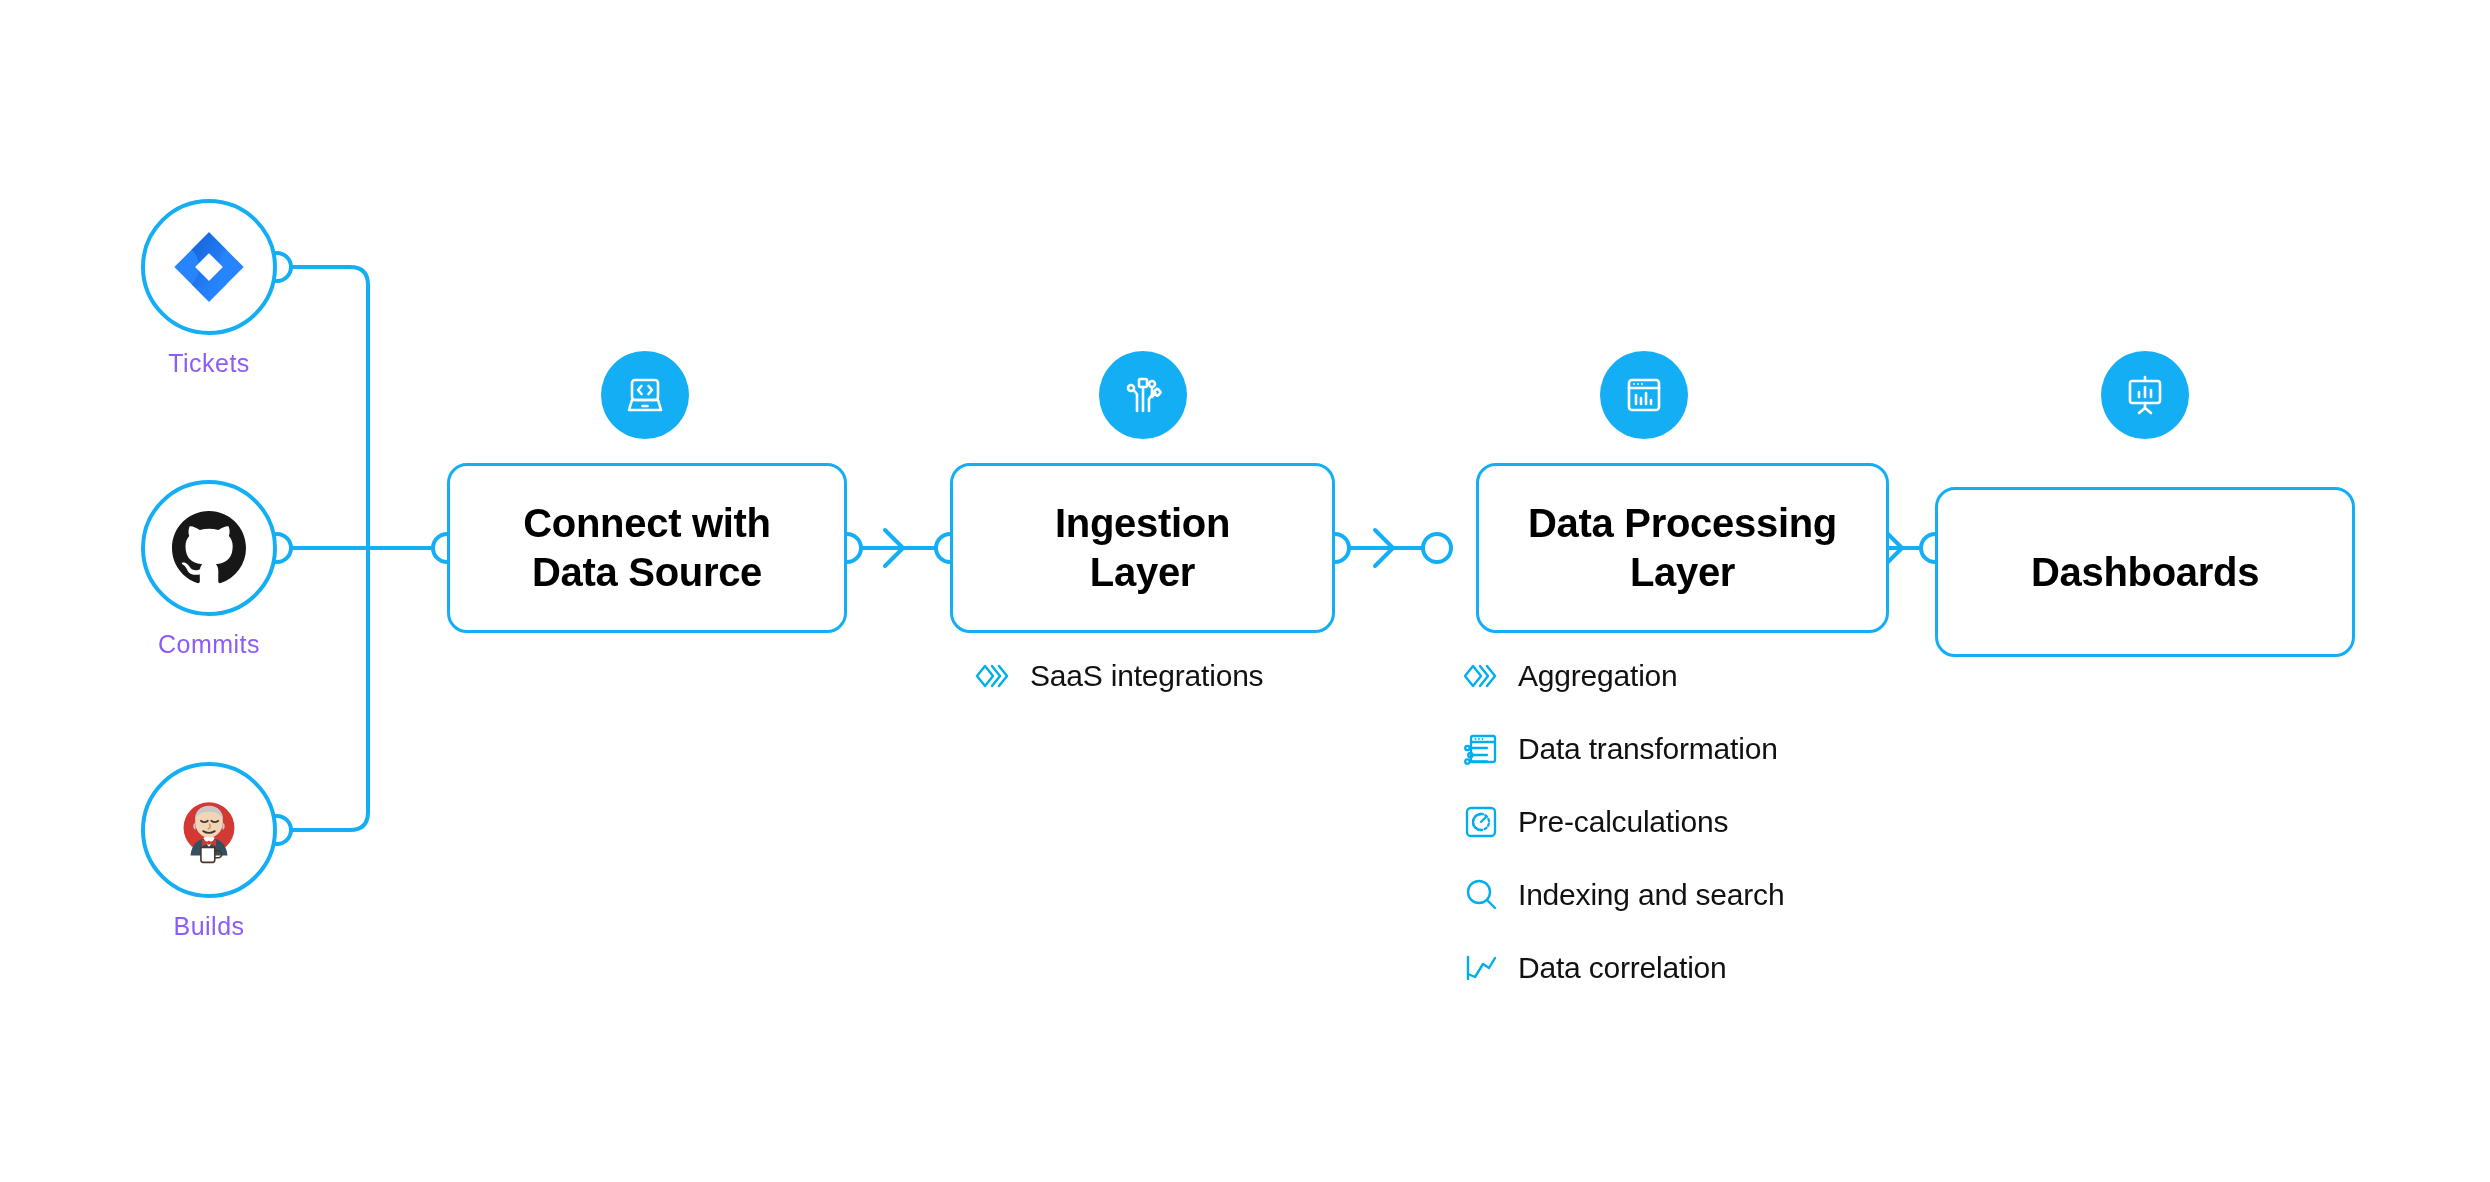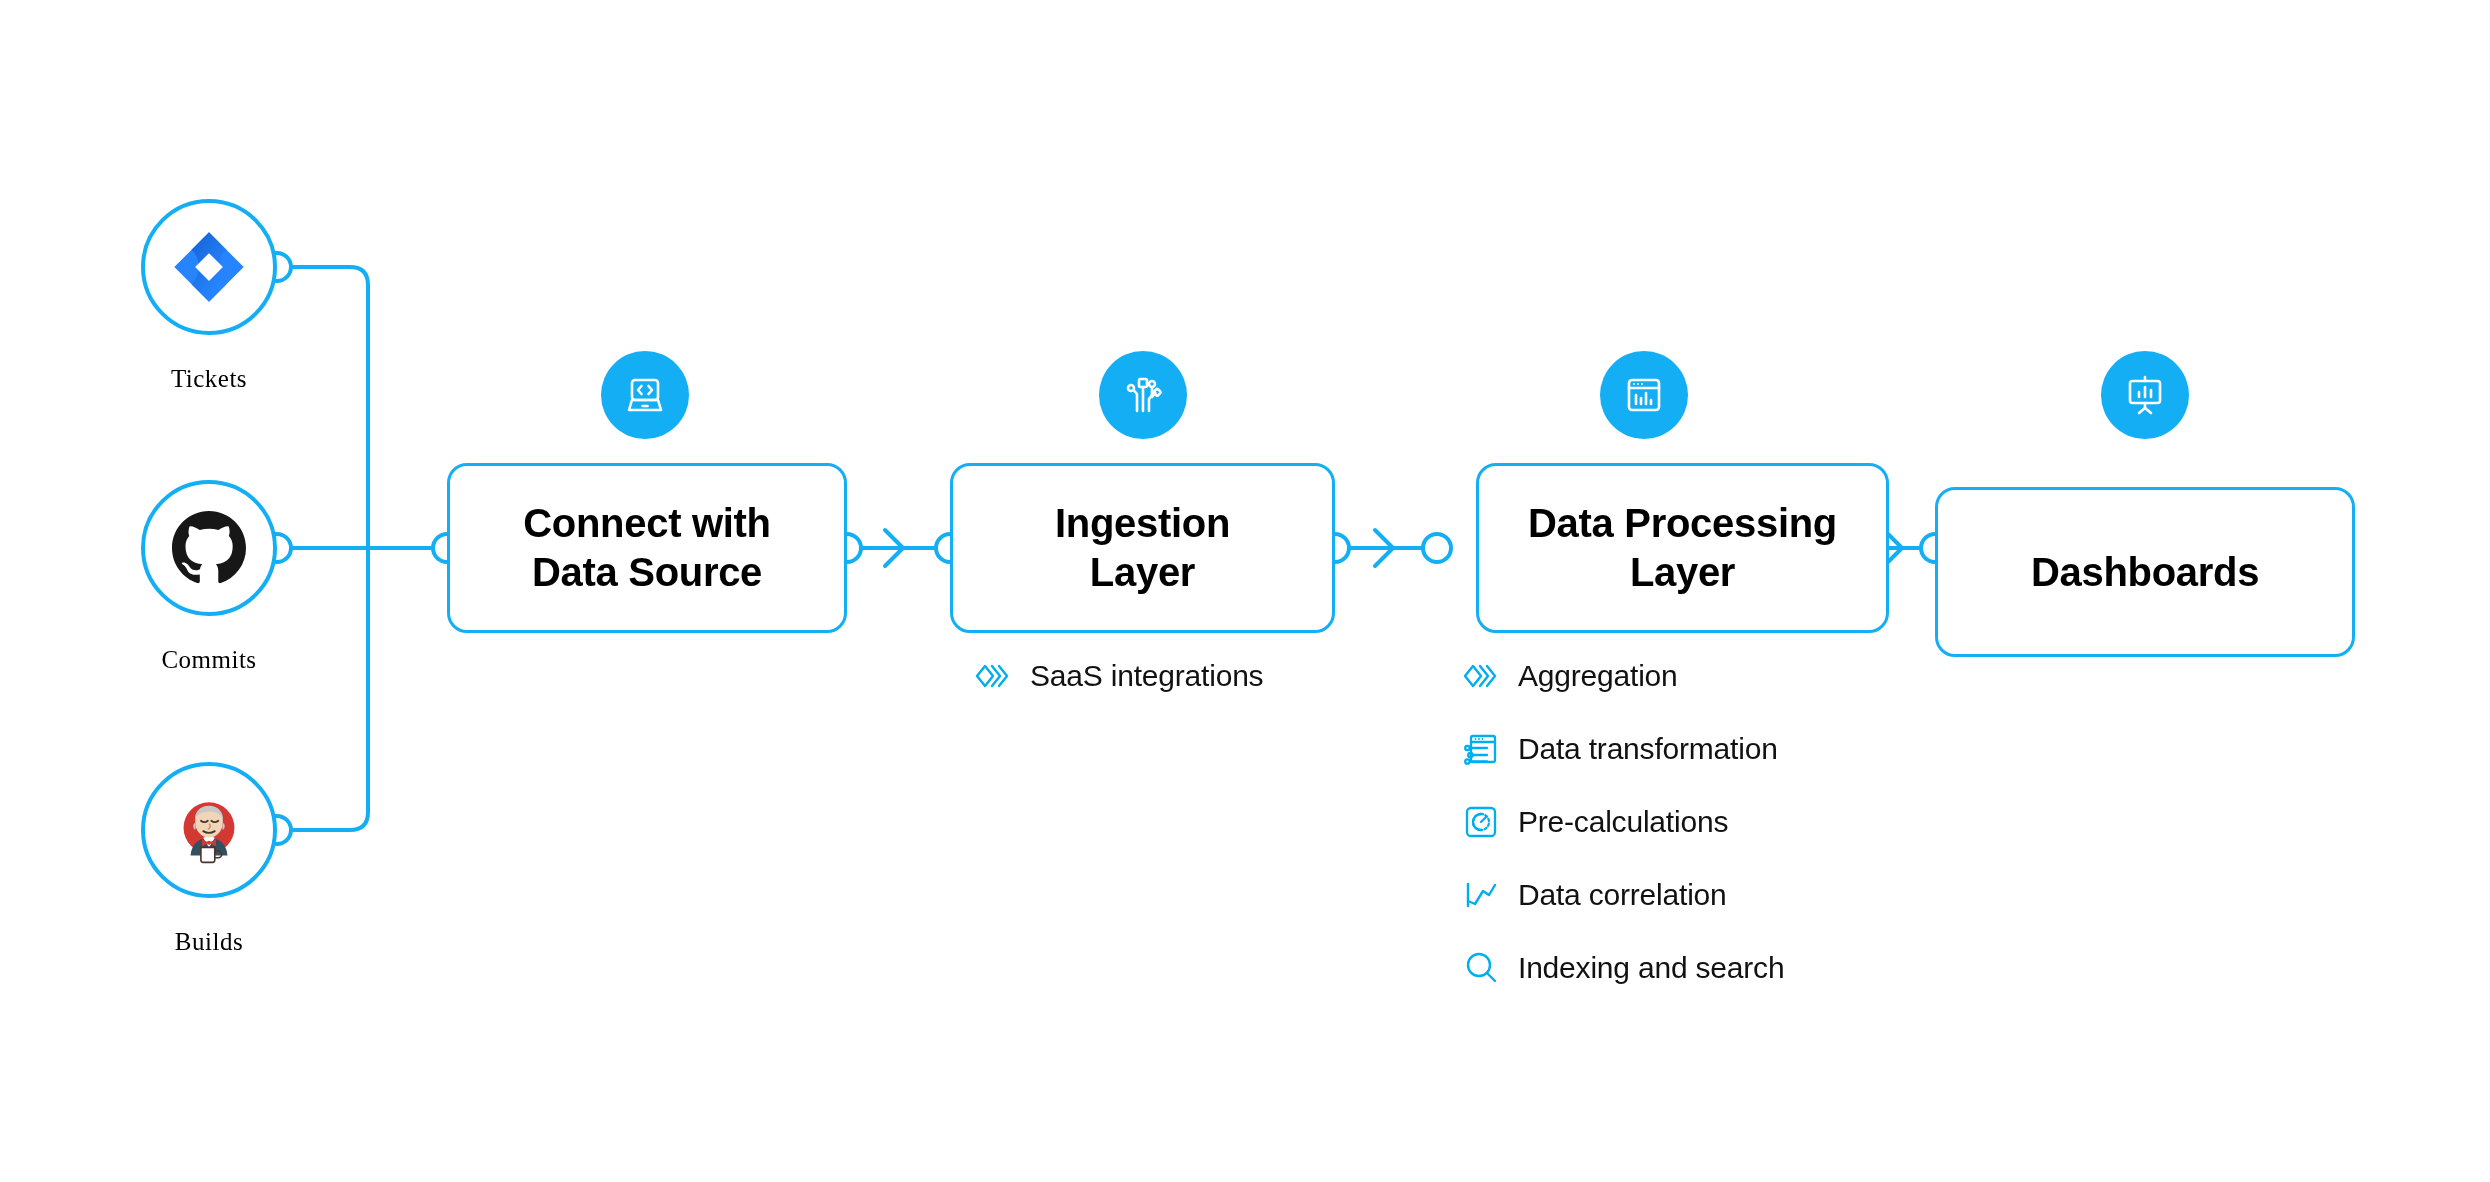--- a/index.html
+++ b/index.html
@@ -53,26 +53,26 @@
   }
   .source-logo {
     width: 74px;
     height: 74px;
     display: block;
   }
   .source-label {
     position: absolute;
     left: 50%;
     transform: translateX(-50%);
-    top: 166px;
+    top: 150px;
     white-space: nowrap;
-    font-family: Liberation Serif, serif;
+    font-family: Liberation Sans, sans-serif;
     font-size: 25px;
     letter-spacing: 0.5px;
-    color: #000000;
+    color: #8b5cf6;
   }
 
   
   .stage-box {
     position: absolute;
     box-sizing: border-box;
     border: 3px solid #14AEF5;
     border-radius: 20px;
     background: #ffffff;
     display: flex;
@@ -385,35 +385,35 @@
             <path d="M18 18 L23 13"></path>
           </g>
         </svg>
       </span>
       <span class="feature-label">Pre-calculations</span>
     </div>
 
     <div class="feature-item">
       <span class="feature-icon">
         <svg width="36" height="36" viewBox="0 0 36 36" xmlns="http://www.w3.org/2000/svg">
+          <g fill="none" stroke="#00AEEF" stroke-width="2.4" stroke-linecap="round">
+            <circle cx="16" cy="15" r="11"></circle>
+            <path d="M24 23 L32 31"></path>
+          </g>
+        </svg>
+      </span>
+      <span class="feature-label">Indexing and search</span>
+    </div>
+
+    <div class="feature-item">
+      <span class="feature-icon">
+        <svg width="36" height="36" viewBox="0 0 36 36" xmlns="http://www.w3.org/2000/svg">
           <g fill="none" stroke="#00AEEF" stroke-width="2.4" stroke-linecap="round" stroke-linejoin="round">
             <path d="M5 7 V29"></path>
             <path d="M5 24 L12 27 L20 14 L26 18 L32 8"></path>
           </g>
         </svg>
       </span>
       <span class="feature-label">Data correlation</span>
     </div>
-
-    <div class="feature-item">
-      <span class="feature-icon">
-        <svg width="36" height="36" viewBox="0 0 36 36" xmlns="http://www.w3.org/2000/svg">
-          <g fill="none" stroke="#00AEEF" stroke-width="2.4" stroke-linecap="round">
-            <circle cx="16" cy="15" r="11"></circle>
-            <path d="M24 23 L32 31"></path>
-          </g>
-        </svg>
-      </span>
-      <span class="feature-label">Indexing and search</span>
-    </div>
   </div>
 
 </div>
 
 </body></html>

